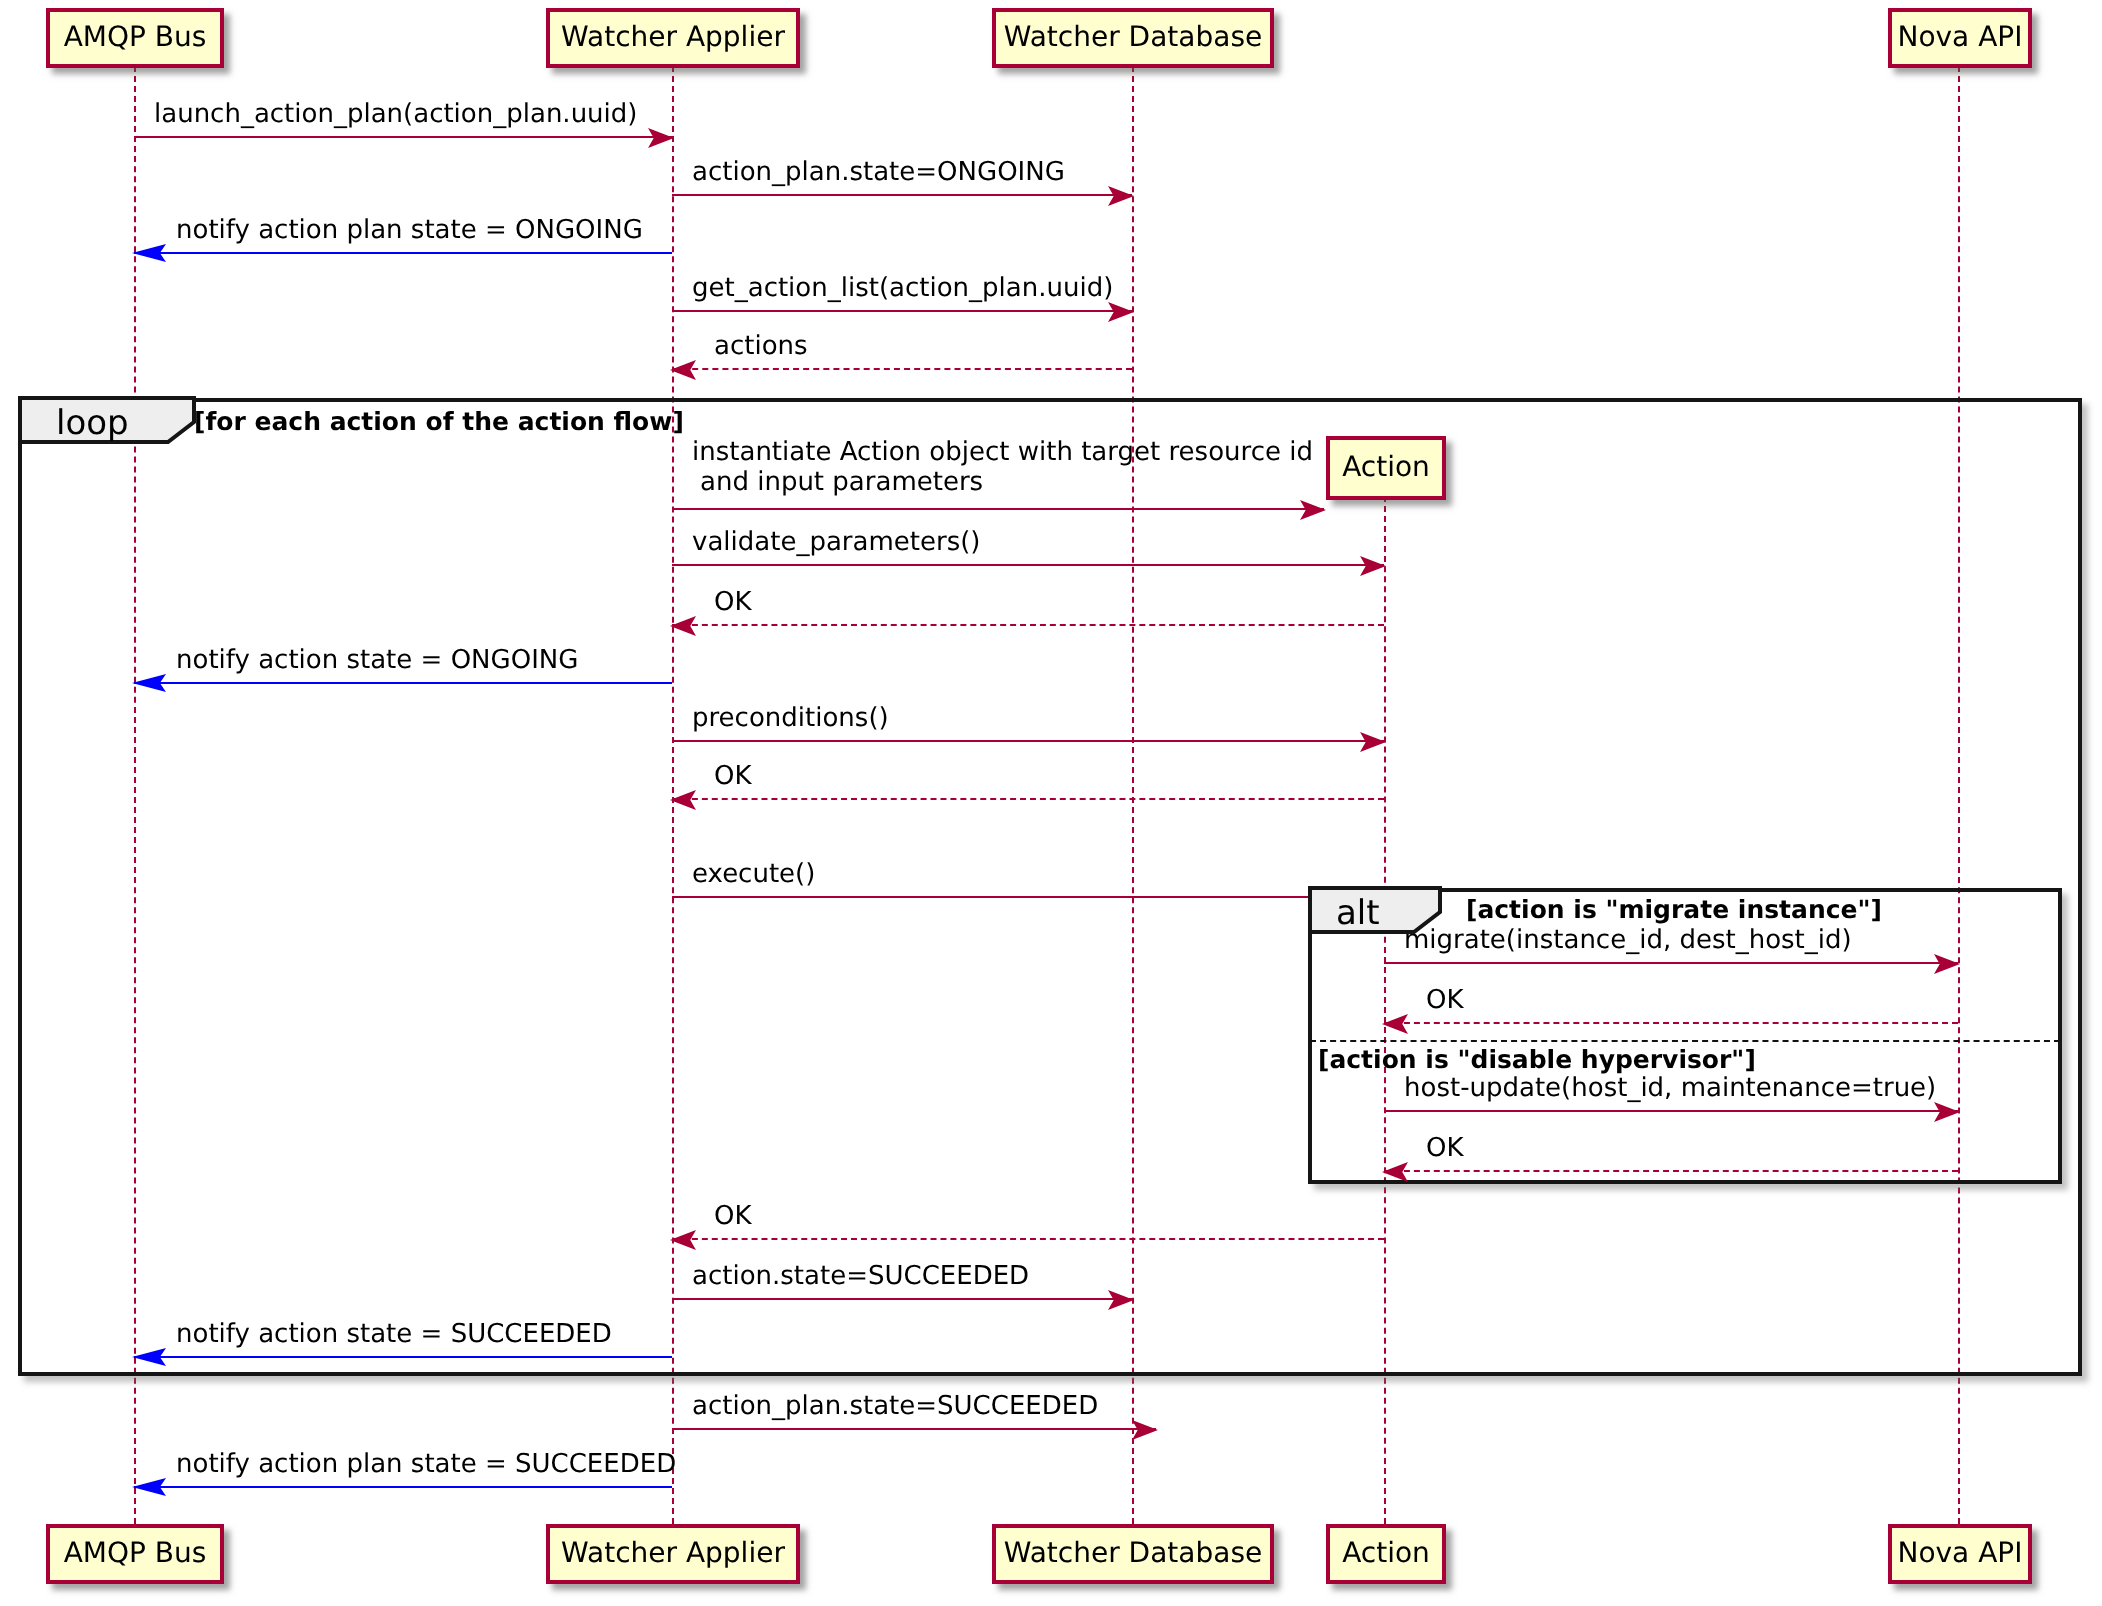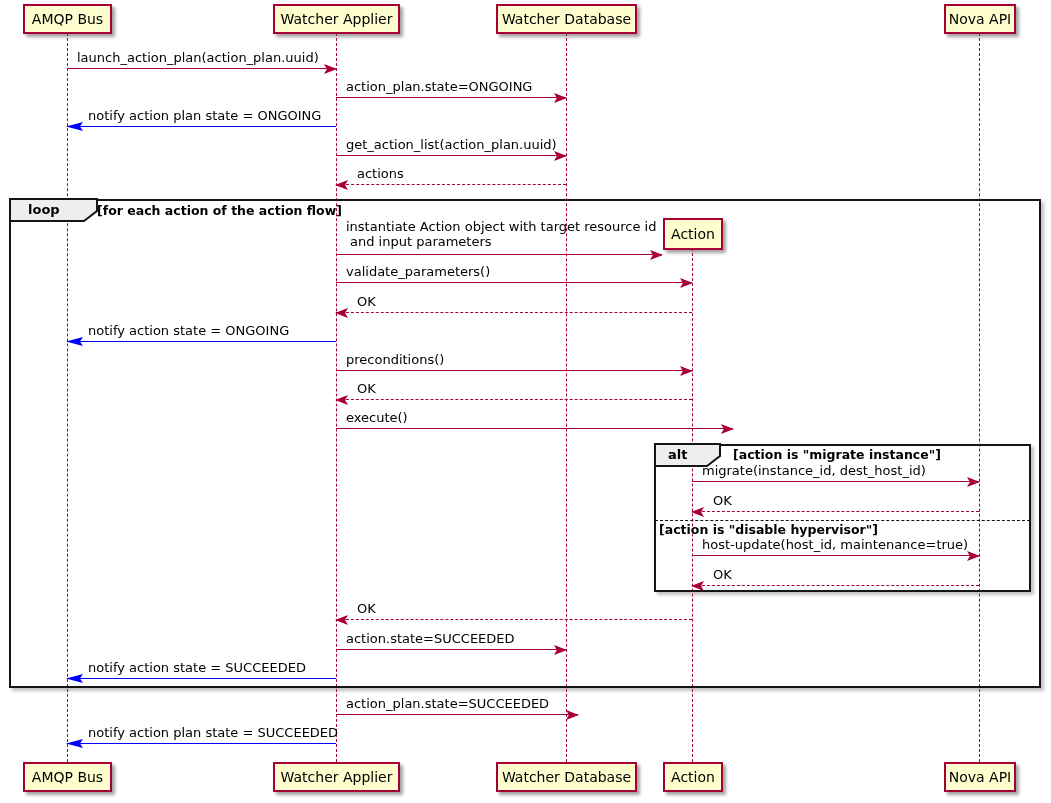--- a/index.html
+++ b/index.html
@@ -20,21 +20,21 @@
     font-size:14px; white-space:nowrap;
   }
   
   .frame{
     position:absolute; box-sizing:border-box; border:2px solid #151515;
     background:transparent; z-index:2;
     box-shadow:3px 3px 3px rgba(120,120,120,.45);
   }
   .pent{position:absolute; z-index:4;}
   .pent-label{
-    position:absolute; z-index:5; font-weight:bold; font-size:13px;
+    position:absolute; z-index:5; font-weight:normal; font-size:17px;
   }
   .guard{
     position:absolute; z-index:5; font-weight:bold; font-size:12.5px; white-space:nowrap;
   }
   .divider{
     position:absolute; height:0; border-top:1px dashed #111; z-index:3;
   }
   
   .msg{position:absolute; height:20px; z-index:3;}
   .msg.two{height:36px;}
@@ -144,21 +144,21 @@
     <div class="line"></div>
       <div class="head"></div>
   </div>
 
   <div class="msg l dash" style="left:336px; top:380px; width:356px;">
     <div class="lbl">OK</div>
     <div class="line"></div>
       <div class="head"></div>
   </div>
 
-  <div class="msg r" style="left:336px; top:409px; width:356px;padding-left:41px;">
+  <div class="msg r" style="left:336px; top:429px; width:356px;">
     <div class="lbl">execute()</div>
     <div class="line"></div>
       <div class="head"></div>
   </div>
 
   <div class="msg r" style="left:692px; top:462px; width:287px;">
     <div class="lbl">migrate(instance_id, dest_host_id)</div>
     <div class="line"></div>
       <div class="head"></div>
   </div>

